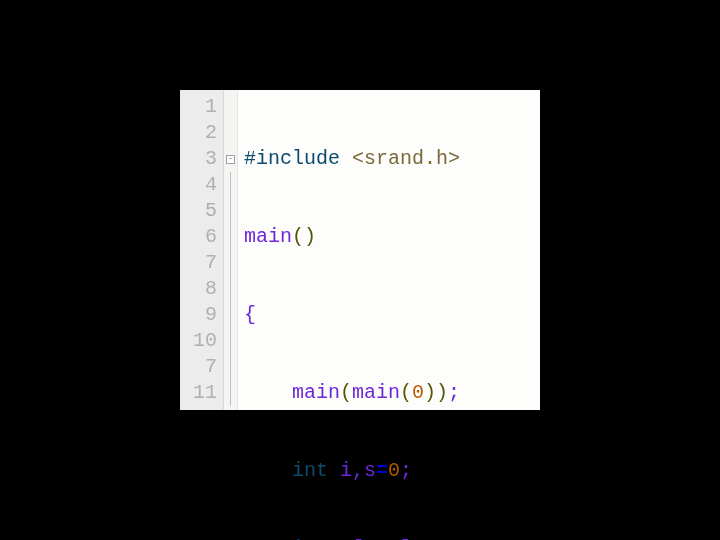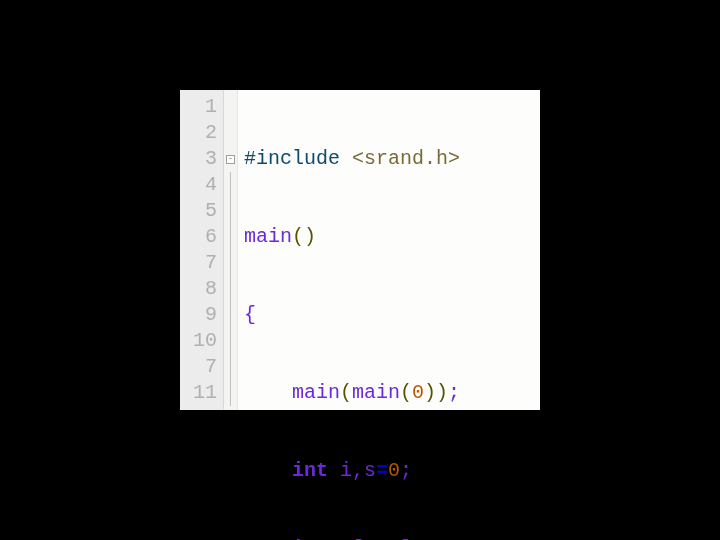--- a/index.html
+++ b/index.html
@@ -63,21 +63,21 @@
     flex: 1;
     padding: 4px 0 4px 6px;
     box-sizing: border-box;
     white-space: pre;
     color: #000000;
     position: relative;
   }
   .code-area .row { height: 26px; }
   .tab { display:inline-block; width: 48px; }
   .tok-preproc { color: #0c4a6e; }
-  .tok-keyword { color: #6d28d9; font-weight: bold; }
+  .tok-keyword { color: #0c4a6e; font-weight: normal; }
   .tok-number  { color: #b35900; }
   .tok-op      { color: #0000cc; font-weight: bold; }
   .tok-paren   { color: #555500; }
   .tok-ident   { color: #6d28d9; }
   .tok-header  { color: #7a6a3a; }
 </style>
 </head>
 <body>
 
 <div class="editor-frame">

